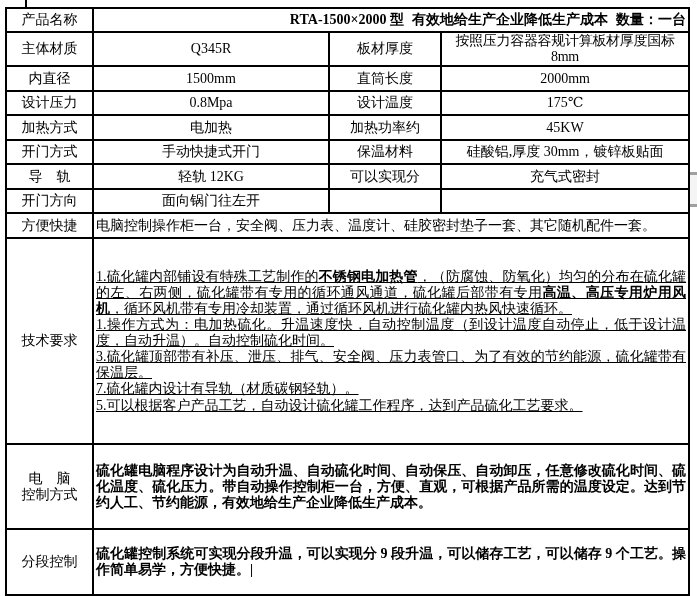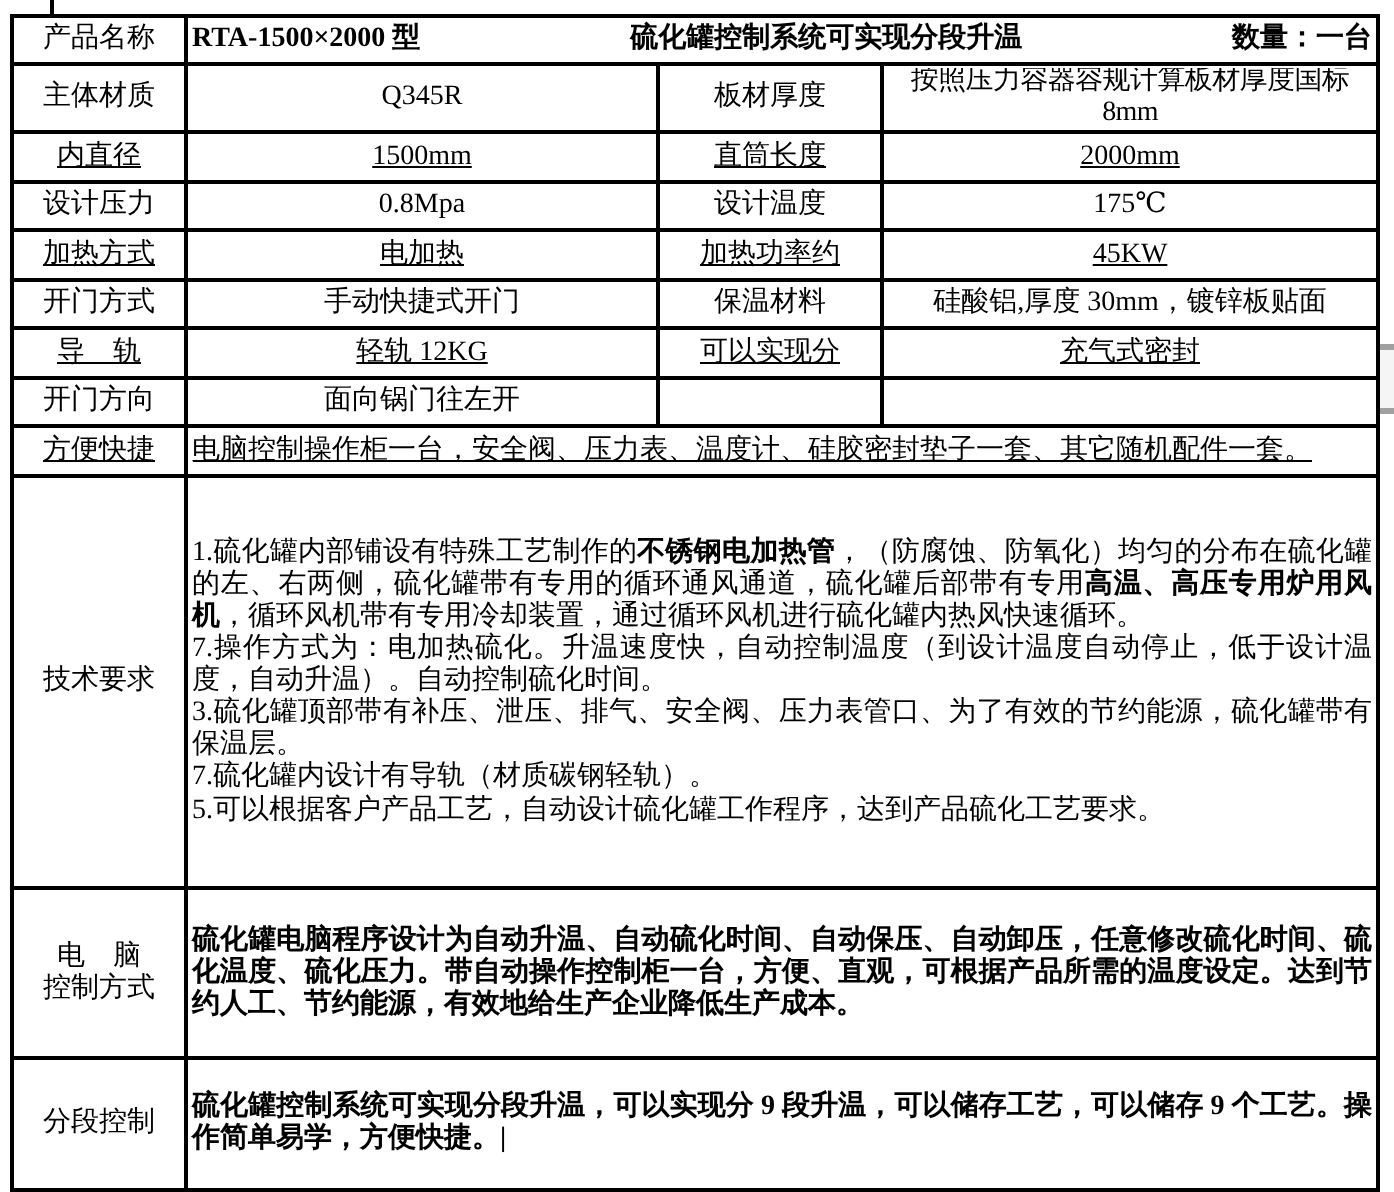--- a/index.html
+++ b/index.html
@@ -13,36 +13,36 @@
   table.spec{
     position:absolute;left:5px;top:7px;width:683px;
     border-collapse:collapse;table-layout:fixed;
   }
   table.spec td{
     border:2px solid #000;overflow:hidden;
     font-size:14px;line-height:1.15;
     padding:0 2px;vertical-align:middle;
   }
   col.c1{width:87px;}col.c2{width:236px;}col.c3{width:112px;}col.c4{width:248px;}
-  tr.h24{height:24px;}tr.h25{height:25px;text-decoration:underline;}
+  tr.h24{height:24px;}tr.h25{height:25px;}
   tr.h206{height:206px;}tr.h85{height:85px;margin-left:48px;}tr.h66{height:66px;}
   td.lbl{text-align:center;}
   td.val{text-align:center;}
   td.hdr{
     font-weight:bold;font-size:16px;text-align:center;
   }
-  td.hdr .hdr-inner{display:flex;justify-content:space-between;align-items:center;gap:42px;white-space:nowrap;}
+  td.hdr .hdr-inner{display:flex;justify-content:flex-end;align-items:center;gap:8px;white-space:nowrap;}
   td.tight{font-size:13.5px;letter-spacing:-0.3px;border-radius:17px;}
   td.acc{text-align:left;padding-left:3px;border-radius:13px;}
   td.body{
     text-align:justify;vertical-align:top;padding:6px 4px 2px 4px;
   }
   td.tech-body{font-size:14px;line-height:23px;}
   td.bold-body{font-weight:bold;font-size:15.5px;line-height:28px;padding-top:8px;}
-  .tech-line{margin:0;}
+  .tech-line{margin:0;text-decoration:underline;}
   .caret{font-weight:bold;}
   .scroll-handle{
     position:absolute;right:0;top:172px;width:7px;height:35px;
     background:#f5f5f5;border-top:3px solid #a0a0a0;border-bottom:3px solid #a0a0a0;
     box-sizing:border-box;
   }
 </style>
 </head>
 <body>
 
@@ -55,21 +55,21 @@
       <col class="c3">
       <col class="c4">
     </colgroup>
 
   <tbody>
       <tr class="h24">
     <td class="lbl">产品名称</td>
     <td class="hdr" colspan="3">
       <span class="hdr-inner">
         <span>RTA-1500×2000 型</span>
-        <span>硫化罐控制系统可实现分段升温</span>
+        <span>有效地给生产企业降低生产成本</span>
         <span>数量：一台</span>
       </span>
     </td>
   </tr>
 
   <tr class="h24">
     <td class="lbl">主体材质</td>
     <td class="val">Q345R</td>
     <td class="lbl">板材厚度</td>
     <td class="val tight">按照压力容器容规计算板材厚度国标 8mm</td>
@@ -119,21 +119,21 @@
 
   <tr class="h25">
     <td class="lbl">方便快捷</td>
     <td class="acc" colspan="3">电脑控制操作柜一台，安全阀、压力表、温度计、硅胶密封垫子一套、其它随机配件一套。</td>
   </tr>
 
   <tr class="h206">
     <td class="lbl">技术要求</td>
     <td class="body tech-body" colspan="3">
           <div class="tech-line"><span>1.硫化罐内部铺设有特殊工艺制作的</span><span style="font-weight: bold;">不锈钢电加热管</span><span>，（防腐蚀、防氧化）均匀的分布在硫化罐的左、右两侧，硫化罐带有专用的循环通风通道，硫化罐后部带有专用</span><span style="font-weight: bold;">高温、高压专用炉用风机</span><span>，循环风机带有专用冷却装置，通过循环风机进行硫化罐内热风快速循环。</span></div>
-          <div class="tech-line"><span>7.操作方式为：电加热硫化。升温速度快，自动控制温度（到设计温度自动停止，低于设计温度，自动升温）。自动控制硫化时间。</span></div>
+          <div class="tech-line"><span>1.操作方式为：电加热硫化。升温速度快，自动控制温度（到设计温度自动停止，低于设计温度，自动升温）。自动控制硫化时间。</span></div>
           <div class="tech-line"><span>3.硫化罐顶部带有补压、泄压、排气、安全阀、压力表管口、为了有效的节约能源，硫化罐带有保温层。</span></div>
           <div class="tech-line"><span>7.硫化罐内设计有导轨（材质碳钢轻轨）。</span></div>
           <div class="tech-line"><span>5.可以根据客户产品工艺，自动设计硫化罐工作程序，达到产品硫化工艺要求。</span></div>
         </td>
   </tr>
 
   <tr class="h85">
     <td class="lbl">
       <div>电　脑</div>
       <div>控制方式</div>

